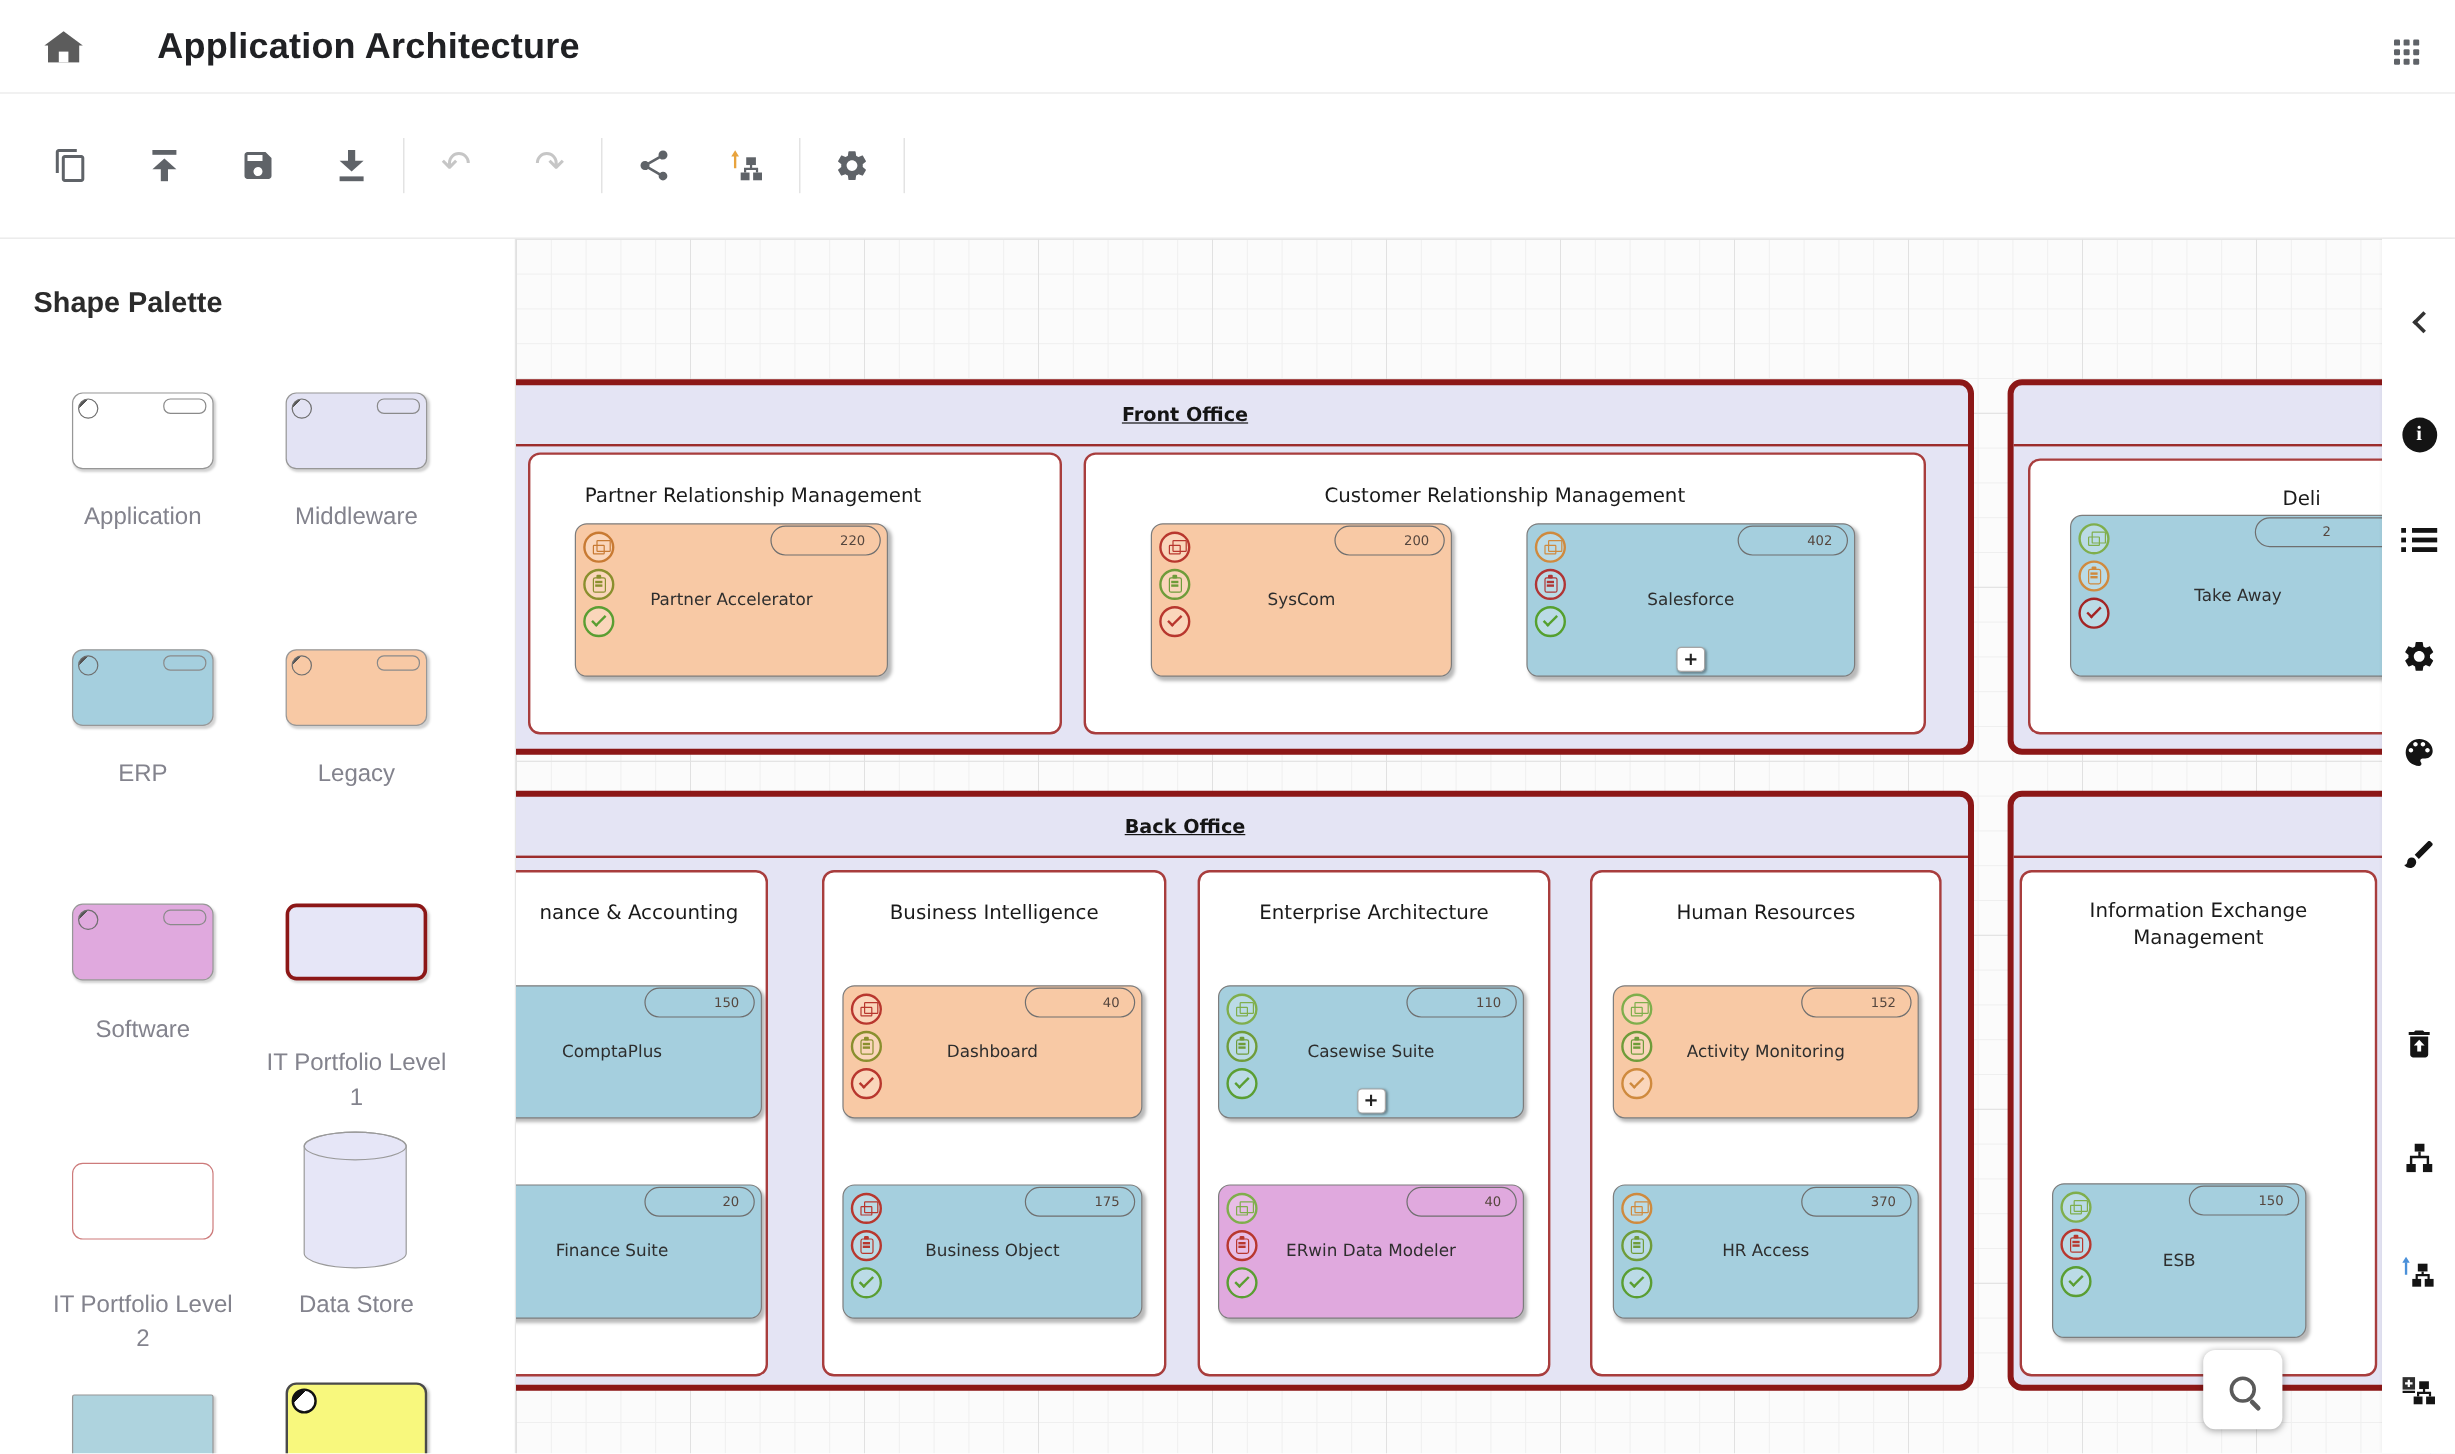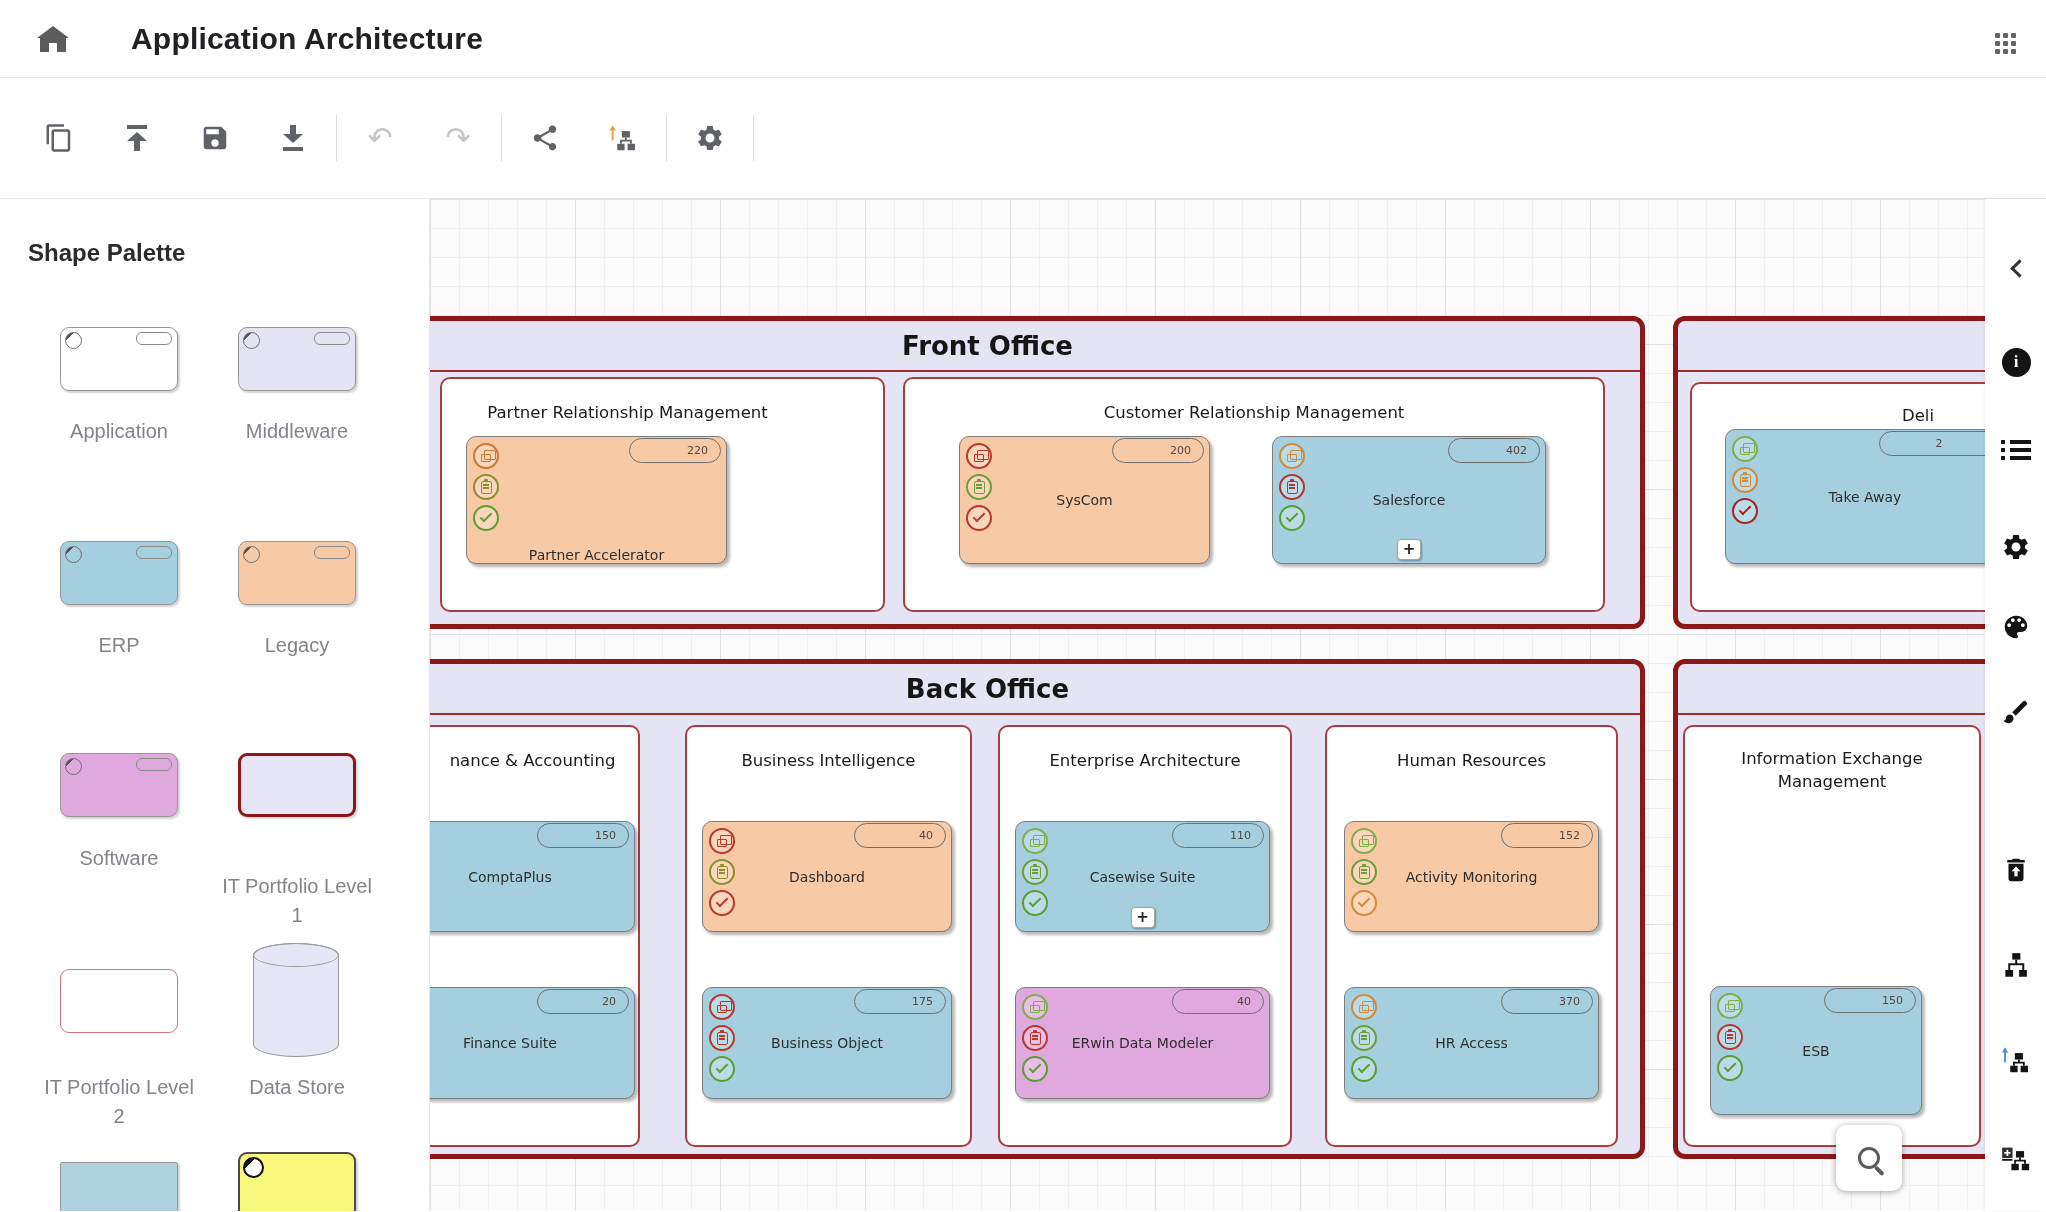--- a/index.html
+++ b/index.html
@@ -64,21 +64,21 @@
             font-family:"DejaVu Sans", sans-serif; background-color:#fbfbfb;
             background-image:
               linear-gradient(#e1e1e1 1px, transparent 1px),
               linear-gradient(90deg,#e1e1e1 1px, transparent 1px),
               linear-gradient(#efefef 1px, transparent 1px),
               linear-gradient(90deg,#efefef 1px, transparent 1px);
             background-size:145px 145px,145px 145px,29px 29px,29px 29px; }
   .zone { position:absolute; border:5px solid var(--c-zone_border,#8c1717); border-radius:12px;
           background:var(--c-zone_fill,#e4e4f4); z-index:1; }
   .zone-head { height:51px; border-bottom:2px solid #9c2c2c; display:flex; align-items:center; justify-content:center;
-               font-size:26px; font-weight:600; color:#151515; }
+               font-size:16px; font-weight:600; color:#151515;text-decoration:underline; }
   .group { position:absolute; background:#fff; border:2px solid var(--c-group_border,#a83d3d); border-radius:10px; z-index:2; }
   .g-title { position:absolute; top:24px; left:0; right:0; text-align:center; font-size:16.5px; color:#1a1a1a; }
   .app { position:absolute; border:1.5px solid #7d7d7d; border-radius:10px; z-index:3;
          box-shadow:2.5px 3px 3px rgba(0,0,0,.28); display:flex; align-items:center; justify-content:center; }
   .app-name { font-size:14px; color:#2e2e2e; text-align:center; padding:0 14px; }
   .badge { position:absolute; top:1px; right:5px; width:92px; height:25px; border:1.6px solid #6f6f6f;
            border-radius:13px; background:inherit; }
   .badge span { position:absolute; right:12px; top:0; line-height:23px; font-size:11px; color:#55463e; }
   .badge.wide { width:120px; }
   .badge.wide span { right:0; left:0; text-align:center; }
@@ -257,21 +257,21 @@
     <div class="group" style="left:568px;top:526px;width:294px;height:422px;">
       <div class="g-title">Enterprise Architecture</div>
     </div>
     <div class="group" style="left:895px;top:526px;width:293px;height:422px;">
       <div class="g-title">Human Resources</div>
     </div>
     <div class="group" style="left:1253px;top:526px;width:298px;height:422px;">
       <div class="title-free iem-title">Information Exchange Management</div>
     </div>
 
-    <div class="app" style="left: 36px; top: 237px; width: 261px; height: 128px; background: rgb(248, 201, 165); align-items: flex-end;">
+    <div class="app" style="left: 49px; top: 237px; width: 261px; height: 128px; background: rgb(248, 201, 165);">
       <div class="badge">
           <span>220</span>
         </div>
       <div class="icons">
           <span class="oc" style="color: rgb(200, 122, 51);">
             <i class="g-copy"></i>
           </span>
           <span class="oc" style="color: rgb(138, 143, 46);">
             <i class="g-clip"></i>
           </span>

